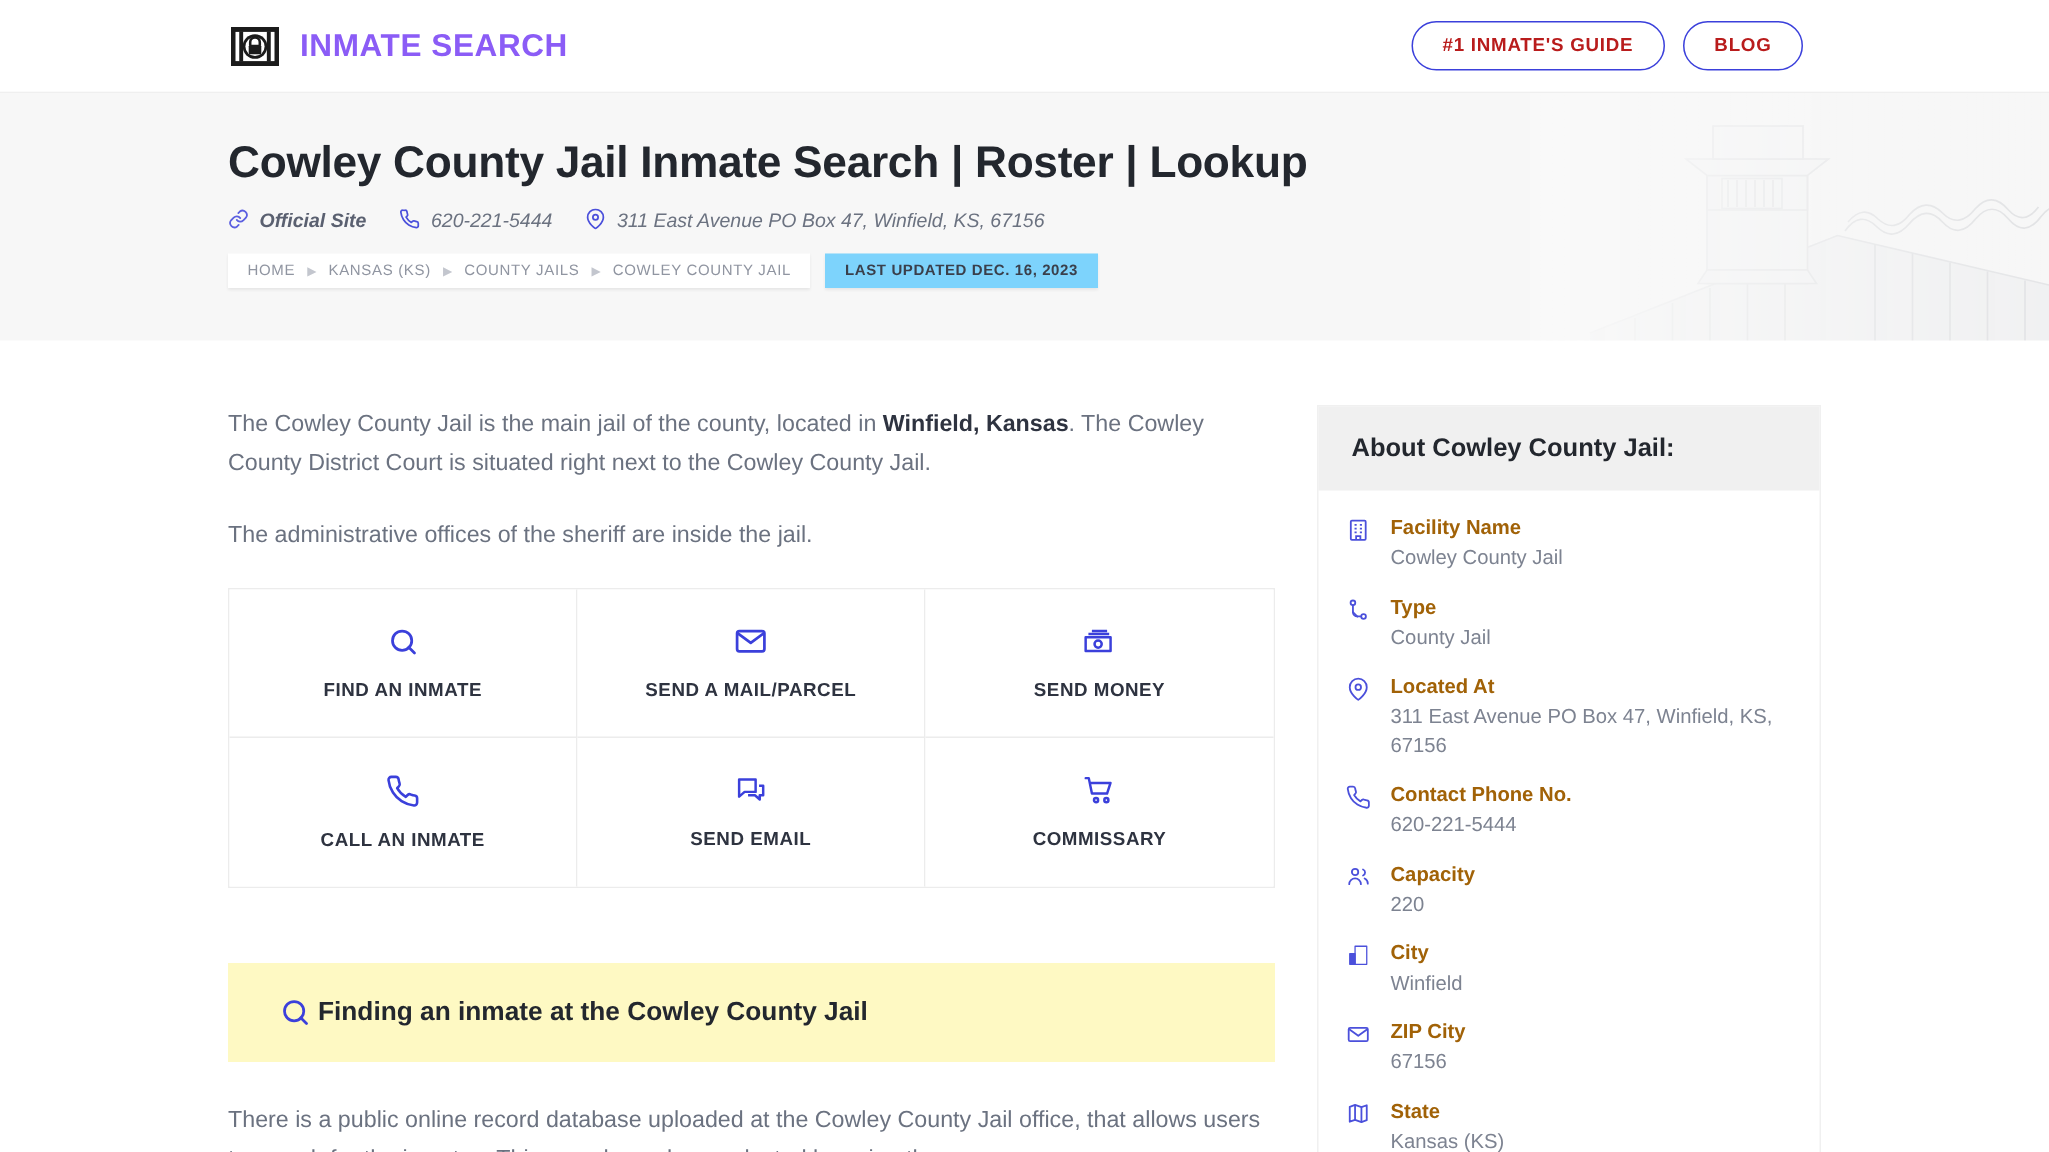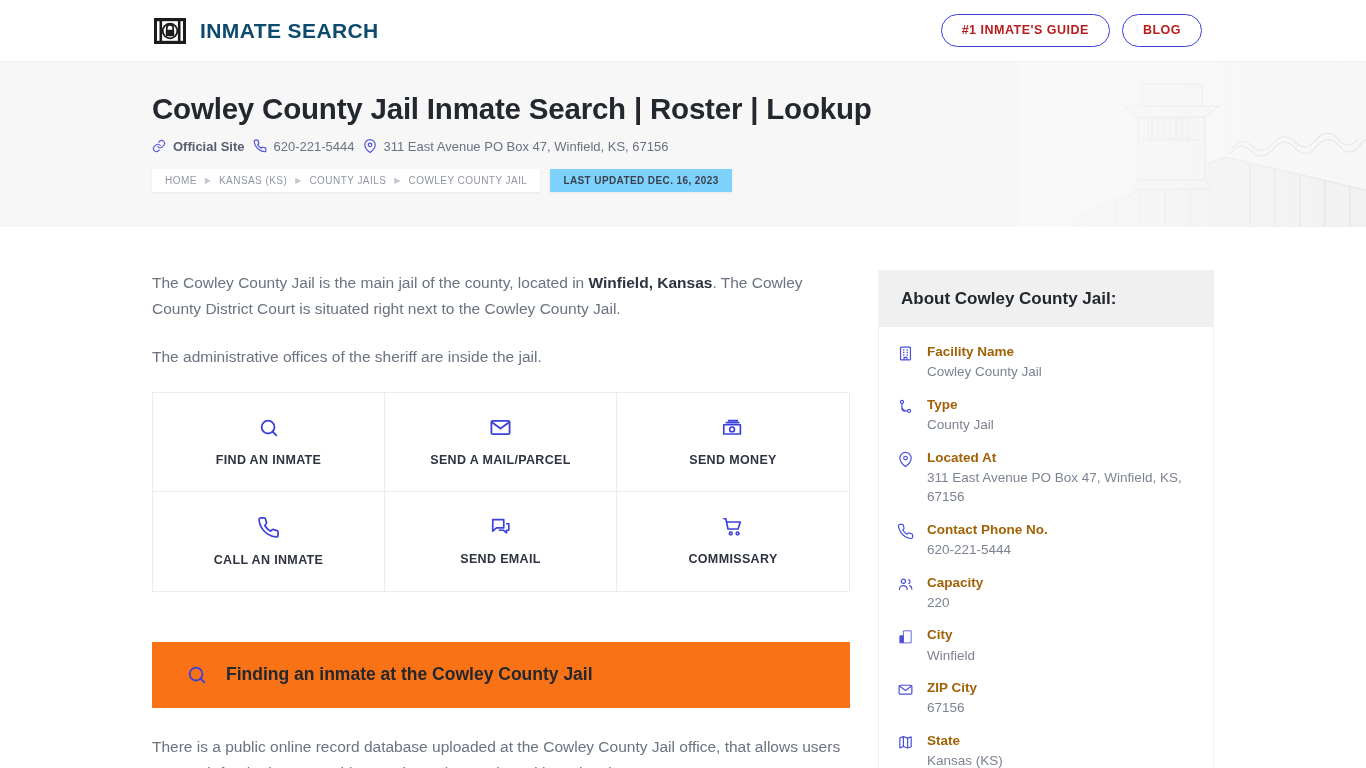--- a/index.html
+++ b/index.html
@@ -22,21 +22,21 @@
     position: relative;
     z-index: 5;
   }
   .brand { display: flex; align-items: center; gap: 12px; }
   .brand-logo {
     width: 36px; height: 36px;
     position: relative;
     display: block;
   }
   .brand-name {
-    color: #0c4a6e;
+    color: #8b5cf6;
     font-size: 21px;
     font-weight: bold;
     letter-spacing: .4px;
   }
   .nav-right {
     margin-left: auto;
     display: flex;
     align-items: center;
     gap: 12px;
   }
@@ -75,24 +75,25 @@
     font-weight: bold;
     color: #23272E;
     letter-spacing: -.2px;
     line-height: 1.15;
     position: relative;
     z-index: 2;
   }
   .hero-meta {
     display: flex;
     align-items: center;
-    gap: 8px;
+    gap: 22px;
     margin-top: 13px;
     position: relative;
     z-index: 2;
+    font-style: italic;
   }
   .hero-meta-item {
     display: flex;
     align-items: center;
     gap: 7px;
     font-size: 13px;
     color: #5A6070;
     font-weight: bold;
     white-space: nowrap;
   }
@@ -177,24 +178,24 @@
     font-size: 12.5px;
     letter-spacing: .35px;
     color: #2E3340;
     font-weight: 600;
     text-transform: uppercase;
   }
 
   
   .section-head {
     margin-top: 50px;
-    background: #f97316;
-    display: flex;
-    align-items: center;
-    gap: 18px;
+    background: #fef9c3;
+    display: flex;
+    align-items: center;
+    gap: 4px;
     padding: 22px 34px;
   }
   .section-head-title {
     font-size: 17.5px;
     font-weight: bold;
     color: #23272E;
   }
   .after-section { margin-top: 26px; }
 
   

